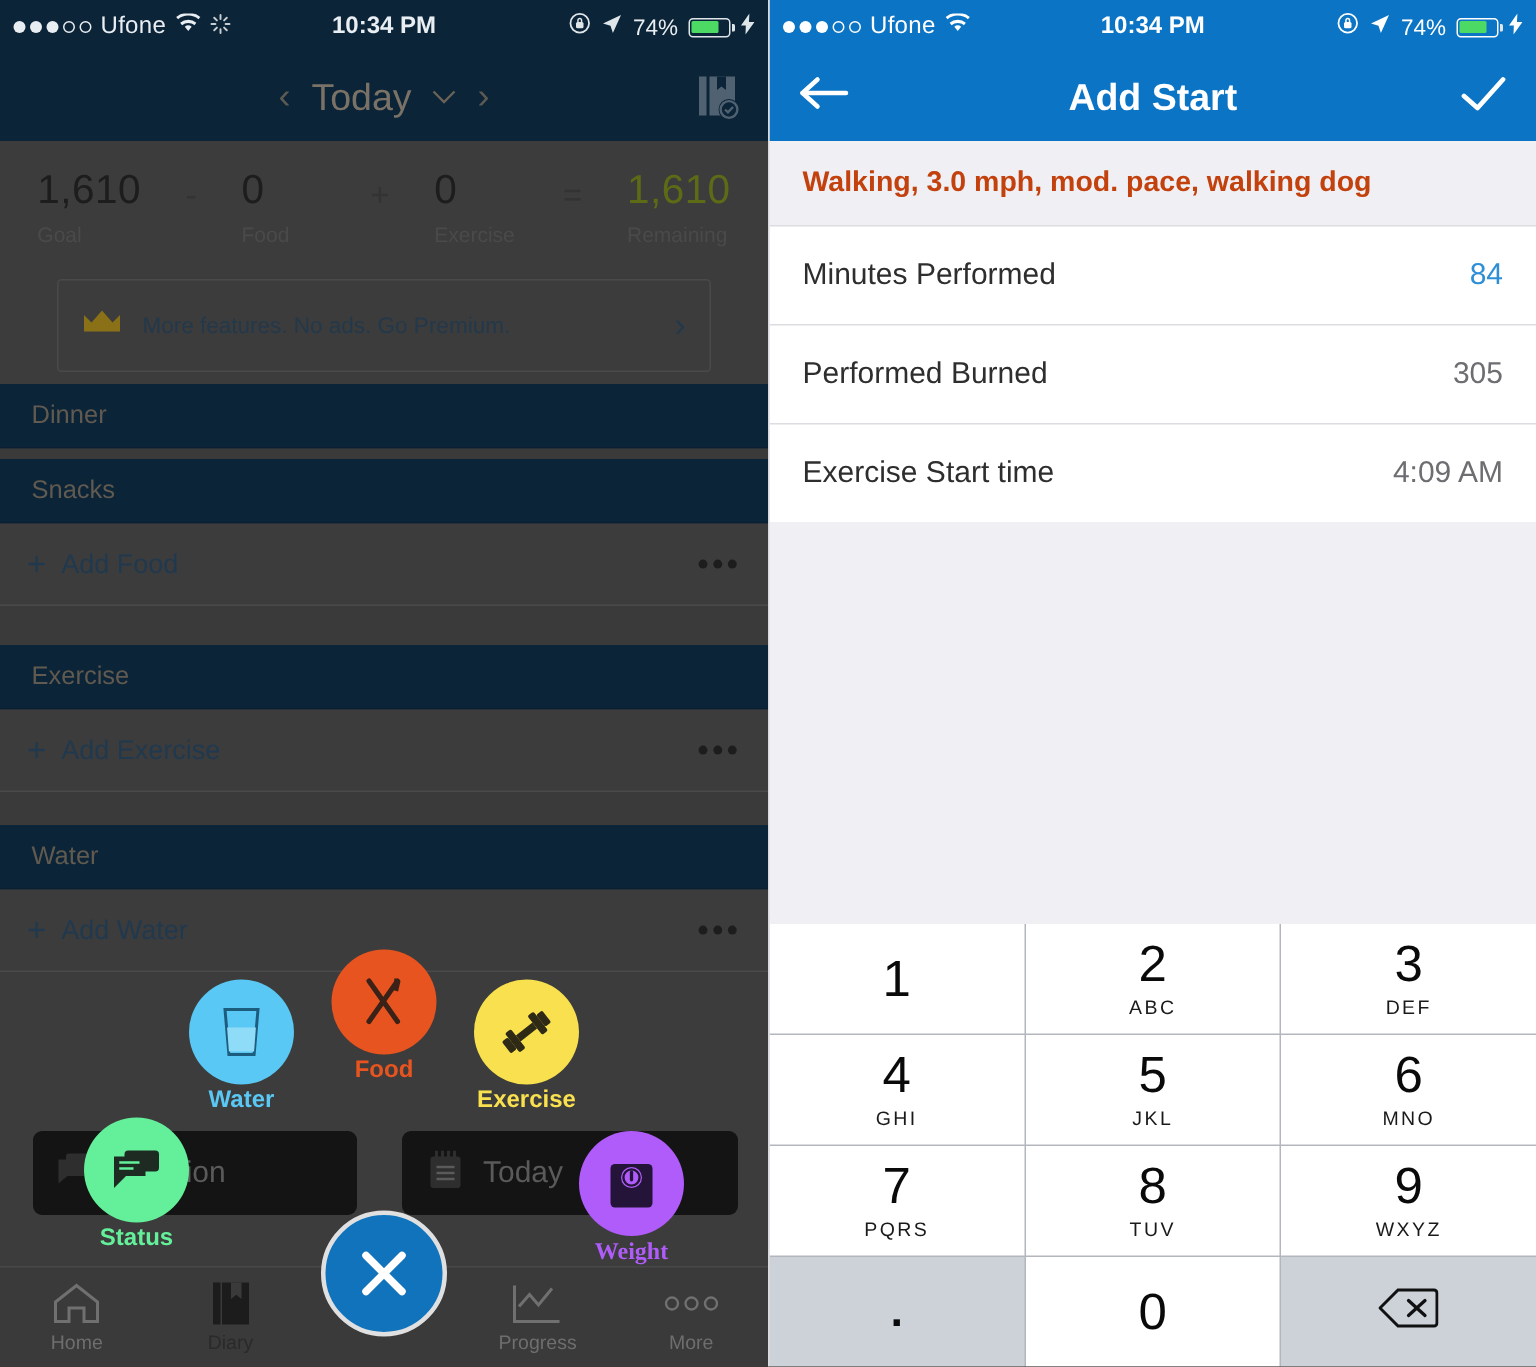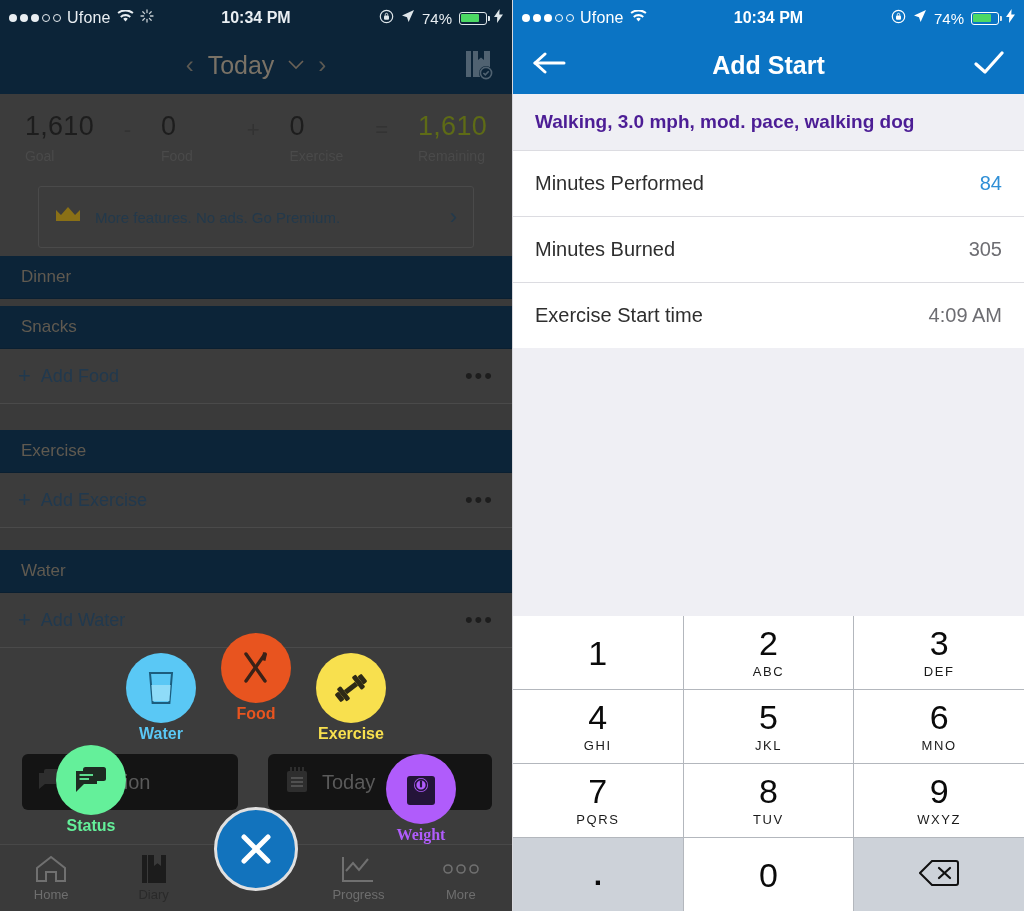--- a/index.html
+++ b/index.html
@@ -152,21 +152,21 @@
     box-sizing: border-box; position: relative;
   }
   .r-title {
     position: absolute; left: 0; right: 0; text-align: center;
     font-size: 25px; font-weight: bold; pointer-events: none;
   }
   .back-arrow { font-size: 30px; line-height: 1; z-index: 2; }
   .check-btn { margin-left: auto; font-size: 28px; line-height: 1; z-index: 2; }
   .ex-title {
     height: 56px; background: #efeff4; display: flex; align-items: center;
-    padding: 0 22px; font-size: 19px; font-weight: bold; color: #4c1d95;
+    padding: 0 22px; font-size: 19px; font-weight: bold; color: #c2410c;
     box-sizing: border-box;
   }
   .form-row {
     height: 66px; background: #fff; display: flex; align-items: center;
     padding: 0 22px; box-sizing: border-box; border-top: 1px solid #dcdce1;
   }
   .form-row:last-of-type { border-bottom: 1px solid #dcdce1; }
   .fr-label { font-size: 20px; color: #2e2e2e; }
   .fr-value { margin-left: auto; font-size: 20px; color: #6d6d72; }
   .fr-value.active { color: #2f8fd6; }
@@ -532,21 +532,21 @@
       </span>
     </div>
 
     <div class="ex-title">Walking, 3.0 mph, mod. pace, walking dog</div>
 
     <div class="form-row">
       <span class="fr-label">Minutes Performed</span>
       <span class="fr-value active">84</span>
     </div>
     <div class="form-row">
-      <span class="fr-label">Minutes Burned</span>
+      <span class="fr-label">Performed Burned</span>
       <span class="fr-value">305</span>
     </div>
     <div class="form-row">
       <span class="fr-label">Exercise Start time</span>
       <span class="fr-value">4:09 AM</span>
     </div>
 
     <div class="filler" style="height:262px"></div>
 
     <div class="keypad">

